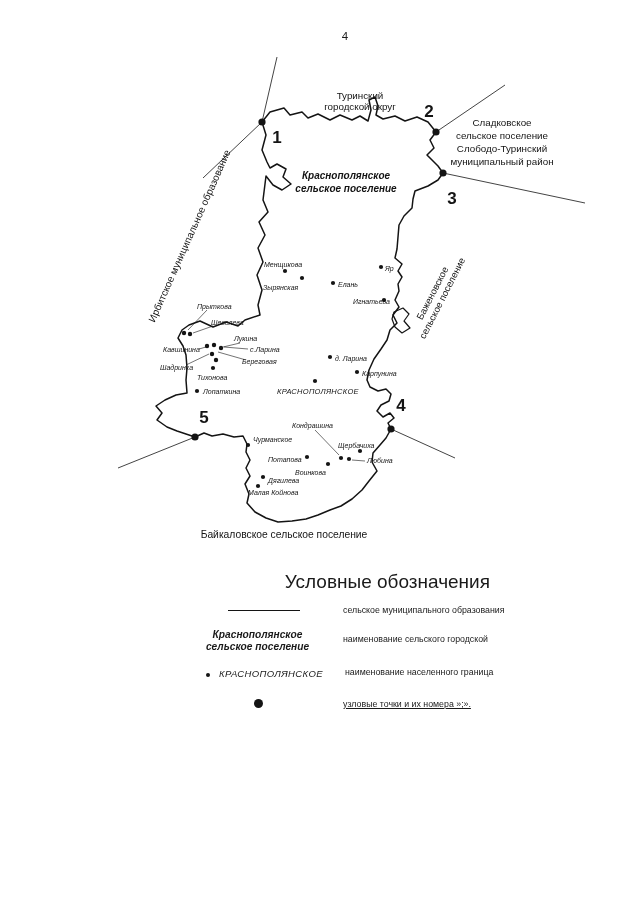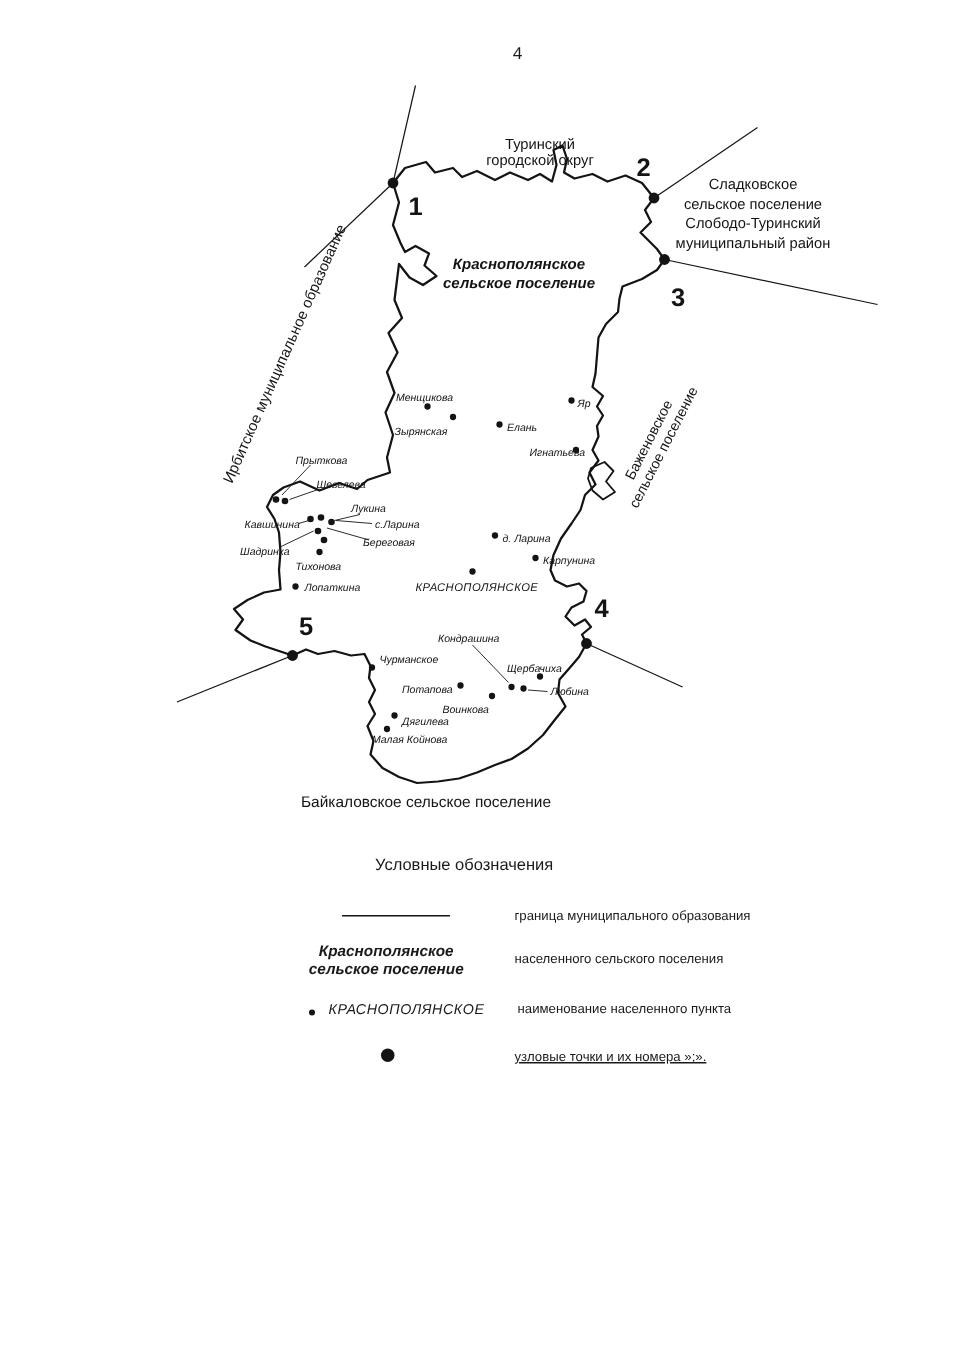--- a/index.html
+++ b/index.html
@@ -9,22 +9,22 @@
         font-size:11.5px;color:#1a1a1a;}
   svg{position:absolute;left:0;top:0;}
   svg text{fill:#141414;font-family:"Liberation Sans",sans-serif;}
   .region-lbl{font-size:9.8px;}
   .region-lbl-bold{font-size:10px;font-weight:bold;font-style:italic;}
   .region-lbl-big{font-size:10.3px;}
   .settl-lbl{font-size:7px;font-style:italic;}
   .caps-lbl{font-size:7.5px;font-style:italic;letter-spacing:.3px;}
   .node-num{font-size:17px;font-weight:bold;}
   
-  .legend-title{position:absolute;left:250px;top:571px;width:240px;text-align:left;
-        font-size:11px;color:#1a1a1a;}
+  .legend-title{position:absolute;left:250px;top:571px;width:240px;text-align:right;
+        font-size:19px;color:#1a1a1a;}
   .legend-sym-line{position:absolute;left:228px;top:610px;width:72px;height:0;
         border-top:1.5px solid #141414;}
   .legend-text{position:absolute;font-size:8.8px;color:#1a1a1a;white-space:nowrap;}
   .lt1{left:343px;top:605px;}
   .lt2{left:343px;top:634px;}
   .lt3{left:345px;top:667px;}
   .lt4{left:343px;top:699px;text-decoration:underline;}
   .legend-sample-bold{position:absolute;left:190px;top:629px;width:135px;text-align:center;
         font-size:10.2px;font-weight:bold;font-style:italic;line-height:11.5px;color:#1a1a1a;}
   .legend-dot-sm{position:absolute;left:206px;top:673px;width:4px;height:4px;border-radius:50%;
@@ -151,29 +151,29 @@
       <text class="region-lbl" x="0" y="8" text-anchor="middle" style="font-size:9.5px">сельское поселение</text>
     </g>
 
     <text class="region-lbl-big" x="284" y="538" text-anchor="middle">Байкаловское сельское поселение</text>
   </svg>
 
   <div>
     <div class="legend-title">Условные обозначения</div>
 
     <div class="legend-sym-line"></div>
-    <div class="legend-text lt1">граница муниципального образования</div>
+    <div class="legend-text lt1">сельское муниципального образования</div>
 
     <div class="legend-sample-bold">
       <div>Краснополянское</div>
       <div>сельское поселение</div>
     </div>
-    <div class="legend-text lt2">населенного сельского поселения</div>
+    <div class="legend-text lt2">наименование сельского городской</div>
 
     <div class="legend-dot-sm"></div>
     <div class="legend-sample-caps">КРАСНОПОЛЯНСКОЕ</div>
-    <div class="legend-text lt3">наименование населенного пункта</div>
+    <div class="legend-text lt3">наименование населенного граница</div>
 
     <div class="legend-dot-big"></div>
     <div class="legend-text lt4">узловые точки и их номера »;».</div>
   </div>
 
 </div>
 
 </body></html>

